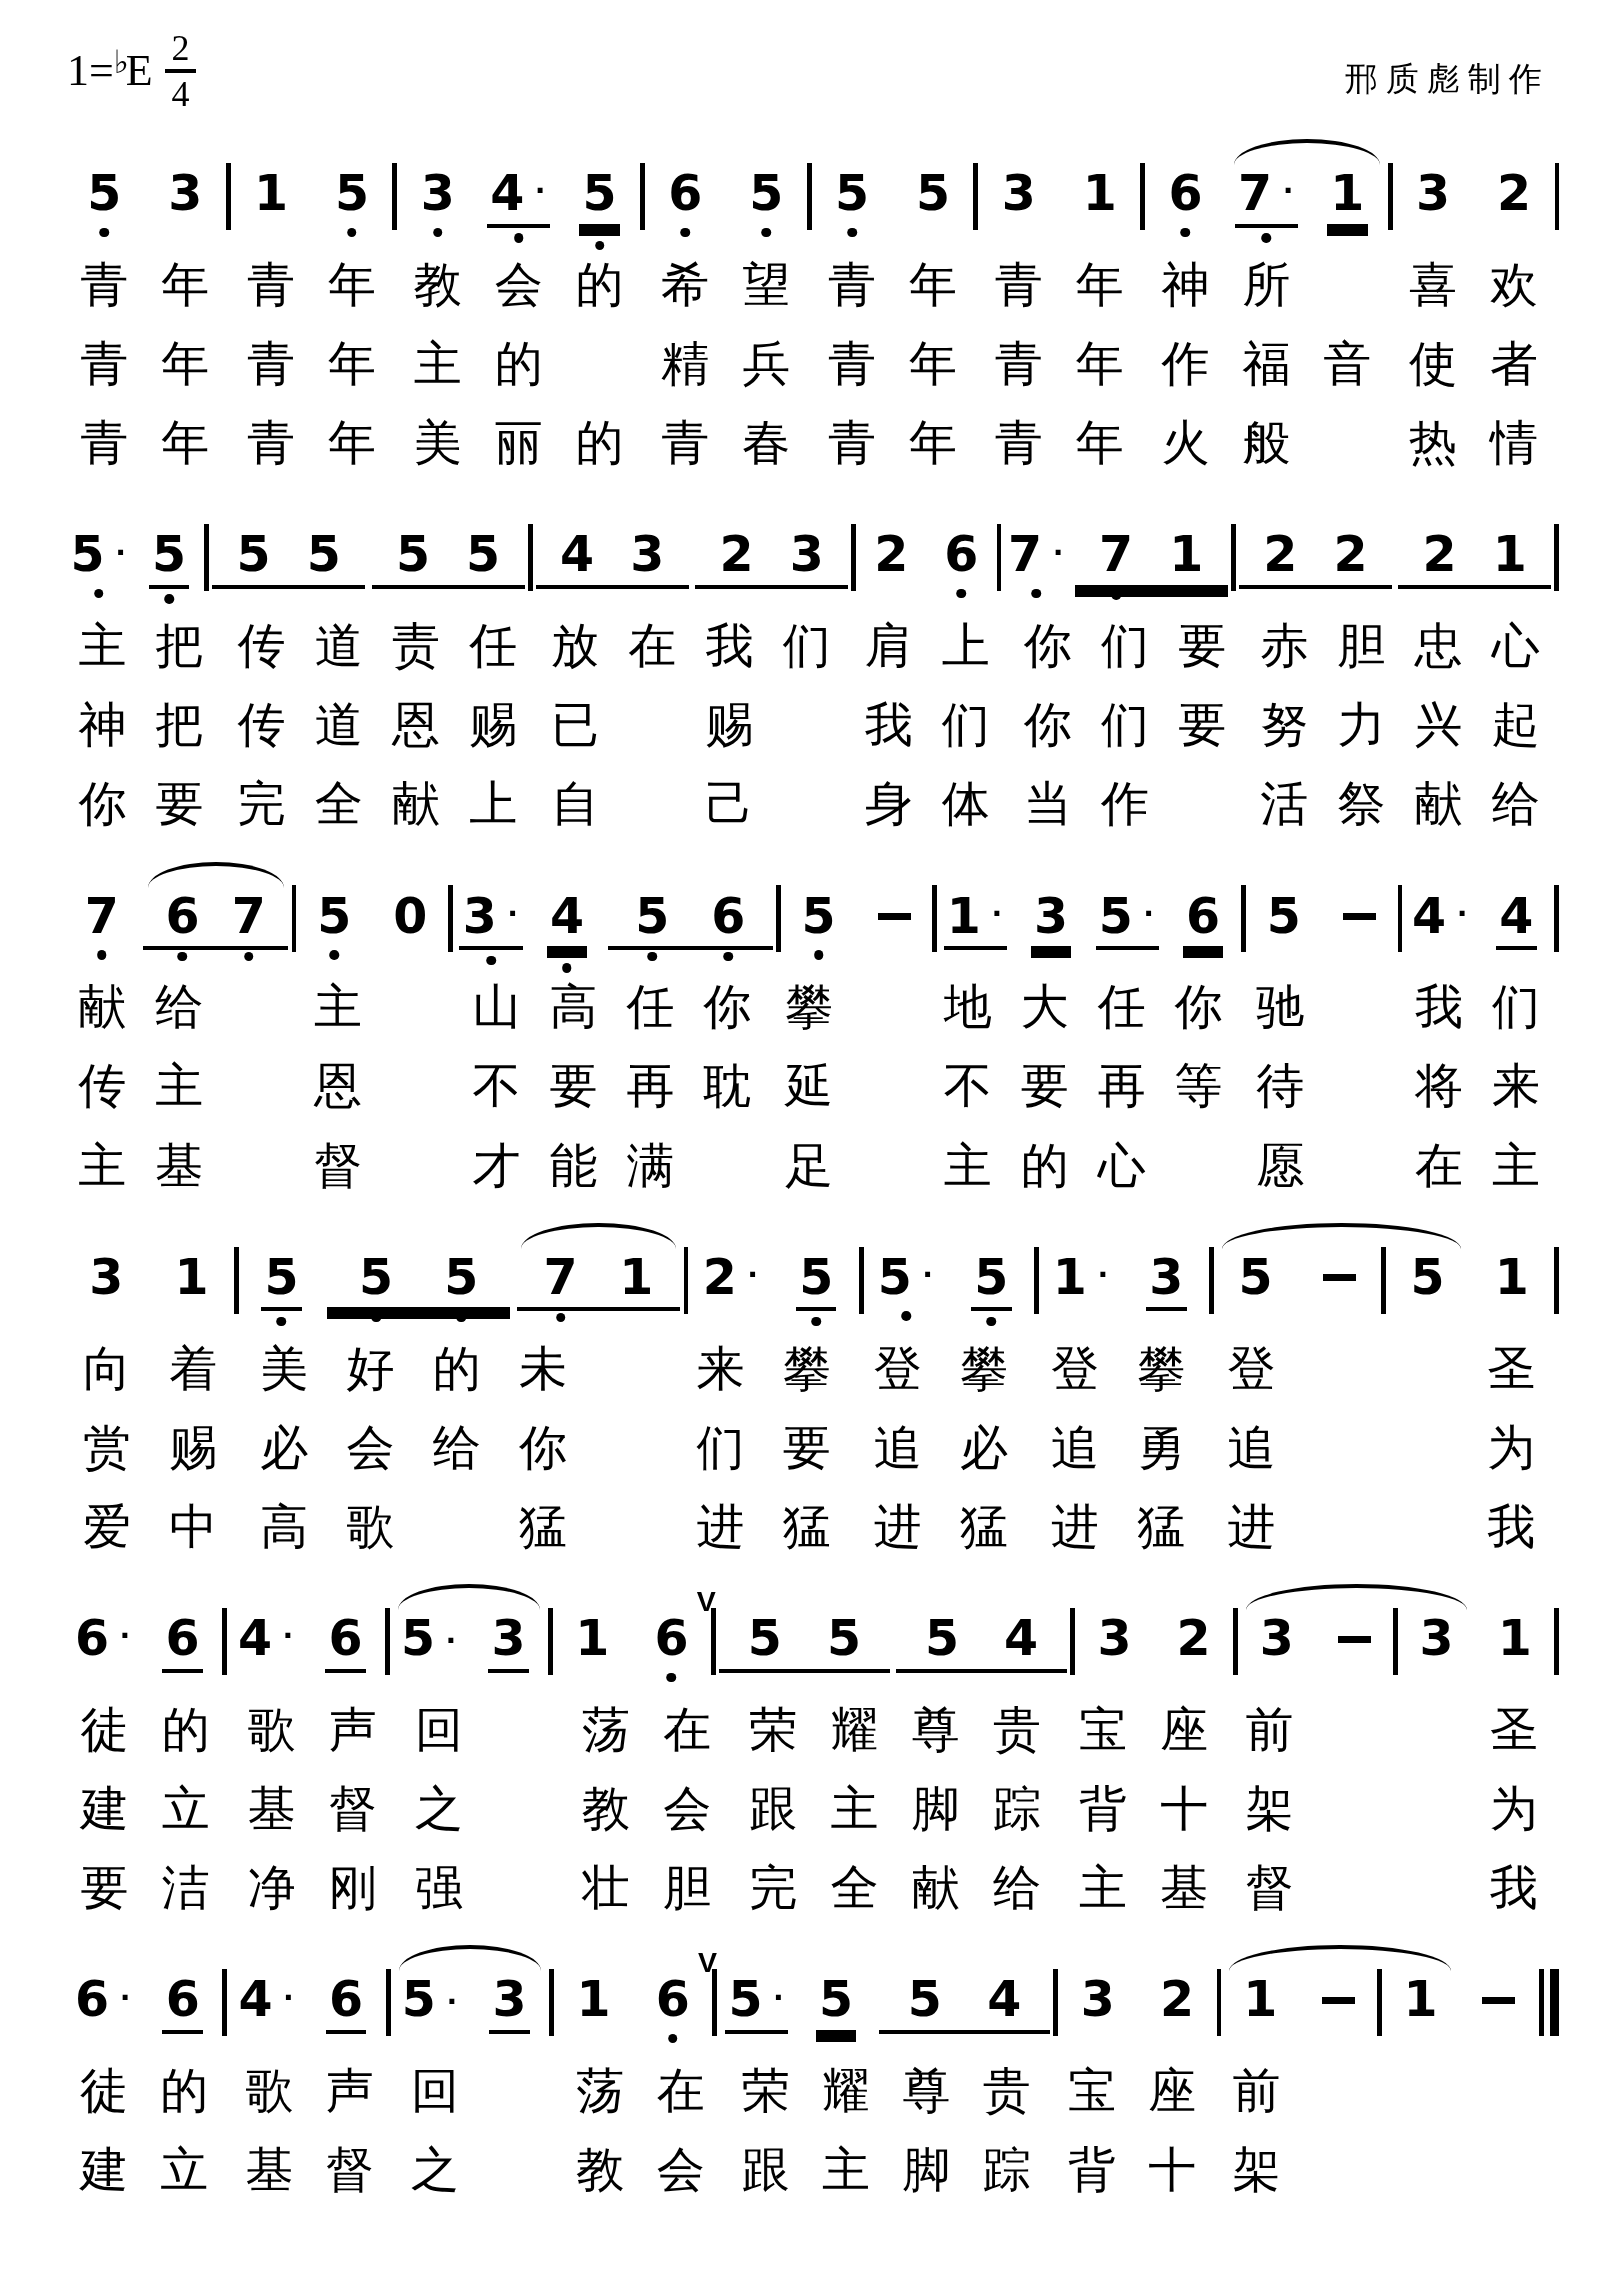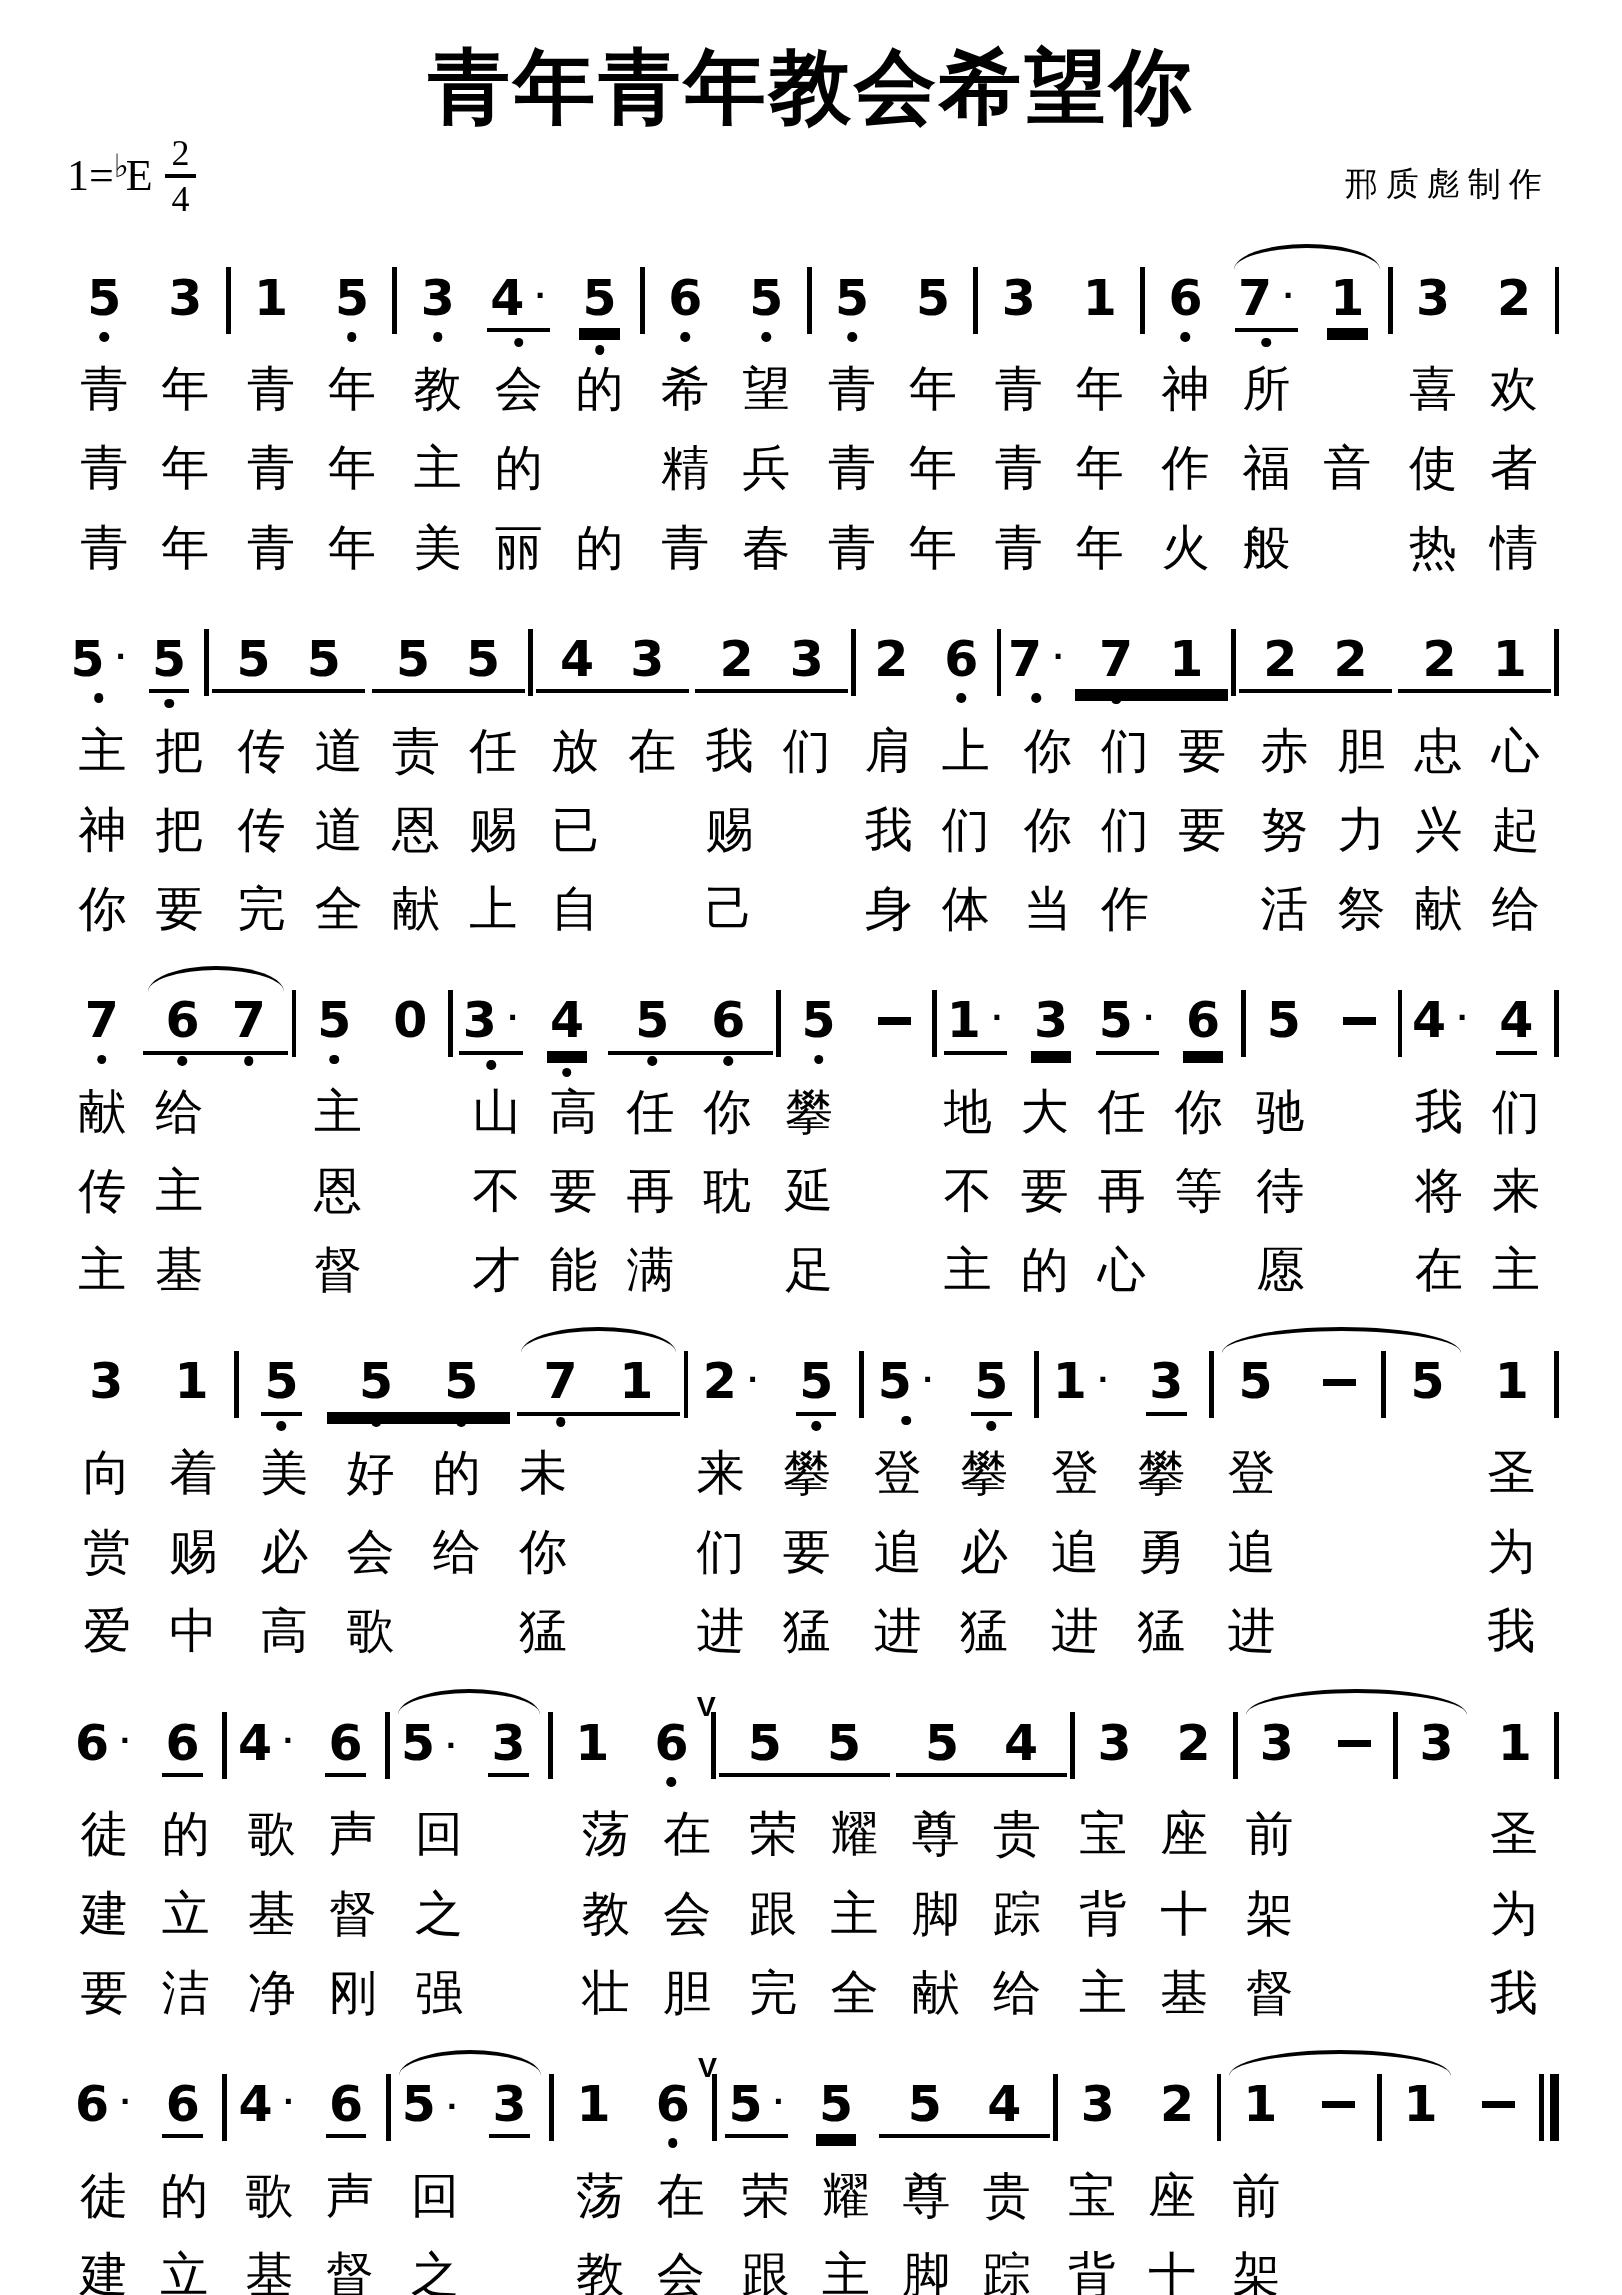--- a/index.html
+++ b/index.html
@@ -50,21 +50,20 @@
             margin:0 0 24px 0;padding:0 4.8px;}
   .syl{flex:1 1 0%;text-align:center;white-space:nowrap;}
   .sp{flex:0 0 4.8px;}
   .spend{flex:0 0 20.6px;}
   .lgrp{display:flex;}
 </style>
 </head>
 <body>
 
 <div class="page">
-  <h1 class="title">青年青年教会希望你</h1>
 
   <div class="meta">
     <div class="keysig">
       <span><span>1=</span><span class="flat">♭</span><span>E</span></span>
       <span class="frac">
         <span class="ft">2</span>
         <span class="fb">4</span>
       </span>
     </div>
     <div class="author">邢质彪制作</div>

